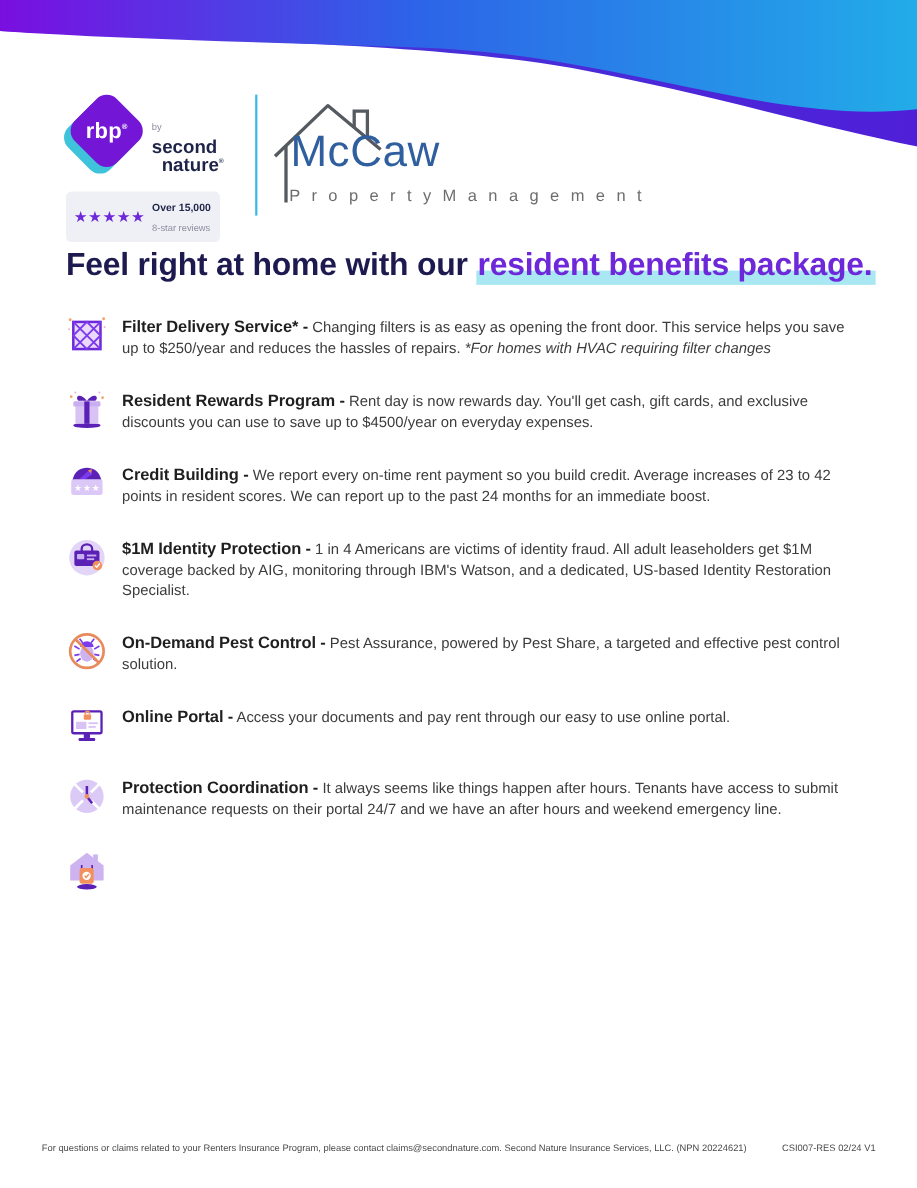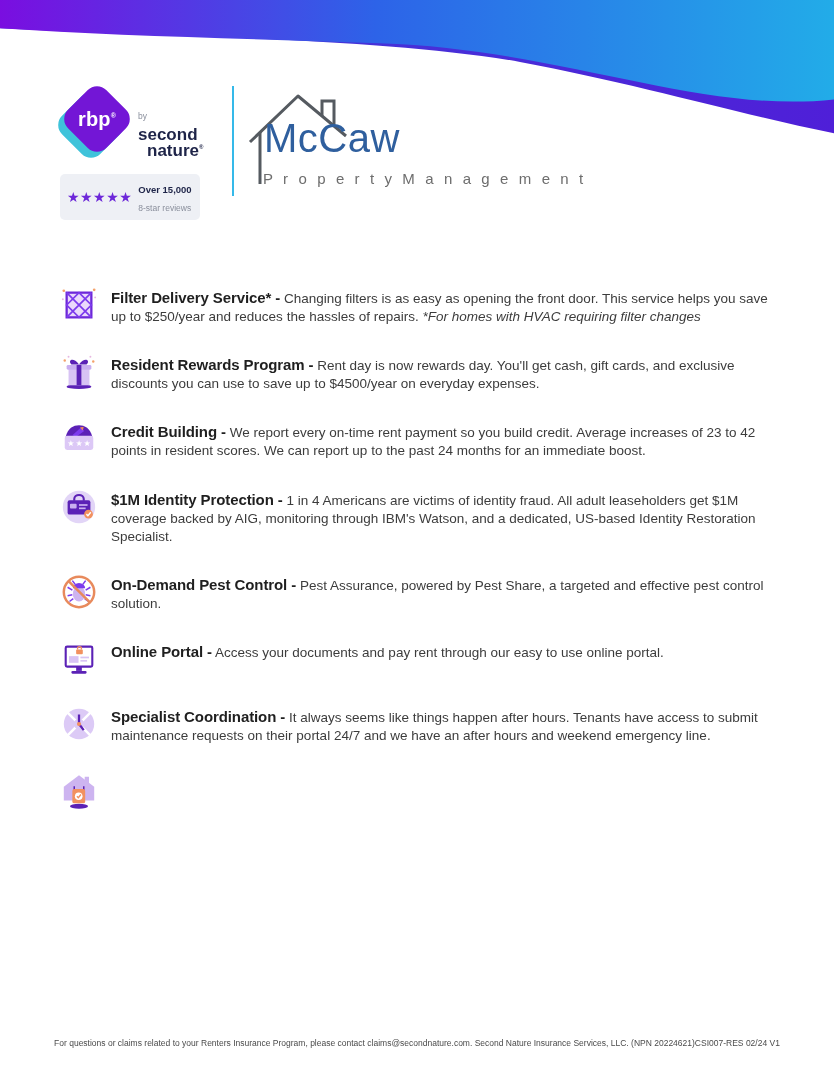--- a/index.html
+++ b/index.html
@@ -58,21 +58,21 @@
   .b-icon svg { display:block; width:38px; height:38px; }
   .b-text { max-width:665px; font-size:13.5px; line-height:1.34; color:#3c3c3c; padding-top:2px; }
   .b-title { font-weight:bold; font-size:15px; color:#1f1f1f; letter-spacing:-0.1px; }
   .b-foot { font-style:italic; color:#3c3c3c; }
 
   
   .learn-more { position:absolute; top:981px; left:0; width:100%;
     text-align:center; font-size:16.5px; color:#232347; }
   .learn-more .lm-link { font-weight:bold; color:#7a2be2; text-decoration:none; }
   .fineprint-row { position:absolute; top:1038px; left:0; width:100%;
-    display:flex; justify-content:center; padding:0 38px; }
+    display:flex; justify-content:space-between; padding:0 38px; }
   .fineprint { font-size:8.5px; color:#4a4a4a; }
   .doccode { font-size:8.5px; color:#4a4a4a; }
 </style>
 </head>
 <body>
 
 <div class="page">
 
   <div class="wave-wrap">
     <svg viewBox="0 0 834 160" preserveAspectRatio="none">
@@ -126,20 +126,23 @@
       <svg class="mccaw-house" width="110" height="100" viewBox="0 0 110 100">
         <path d="M12,98 L12,46" stroke="#555a60" stroke-width="3" fill="none"></path>
         <path d="M2,56 L50,10 L98,50" stroke="#555a60" stroke-width="3" fill="none" stroke-linejoin="round"></path>
         <path d="M74,30 L74,15 L86,15 L86,40" stroke="#555a60" stroke-width="3" fill="none"></path>
       </svg>
       <div class="mccaw-name">McCaw</div>
       <div class="mccaw-tagline">P r o p e r t y   M a n a g e m e n t</div>
     </div>
   </div>
 
+  <div class="headline">
+    <span>Feel right at home with our </span><span class="hl">resident benefits package.</span>
+  </div>
 
   <ul class="benefits">
 
     <li class="benefit">
       <span class="b-icon">
         <svg viewBox="0 0 40 40">
           <circle cx="4" cy="5" r="1.4" fill="#f4a26b"></circle>
             <circle cx="36" cy="4" r="1.4" fill="#f4a26b"></circle>
           <circle cx="3" cy="14" r="1" fill="#e7b7e0"></circle>
             <circle cx="37" cy="12" r="1" fill="#e7b7e0"></circle>
@@ -264,21 +267,21 @@
             <line x1="20" y1="2" x2="20" y2="38"></line>
               <line x1="2" y1="20" x2="38" y2="20"></line>
           </g>
           <circle cx="20" cy="20" r="5.5" fill="#dccaf6"></circle>
           <line x1="20" y1="20" x2="20" y2="10" stroke="#5b21b6" stroke-width="2.4"></line>
           <line x1="20" y1="20" x2="25" y2="26.5" stroke="#5b21b6" stroke-width="2.4"></line>
           <circle cx="20" cy="20" r="2.2" fill="#f2915f"></circle>
         </svg>
       </span>
       <p class="b-text">
-        <span class="b-title">Specialist Coordination -</span>
+        <span class="b-title">Protection Coordination -</span>
         <span>It always seems like things happen after hours. Tenants have access to submit maintenance requests on their portal 24/7 and we have an after hours and weekend emergency line.</span>
       </p>
     </li>
 
     <li class="benefit">
       <span class="b-icon">
         <svg viewBox="0 0 40 40">
           <ellipse cx="20" cy="36" rx="9.5" ry="2.6" fill="#5b21b6"></ellipse>
           <rect x="26" y="5" width="4.5" height="8" fill="#cdb4f0"></rect>
           <path d="M20,3.5 L36,15.5 V30 H4 V15.5 Z" fill="#cdb4f0"></path>

